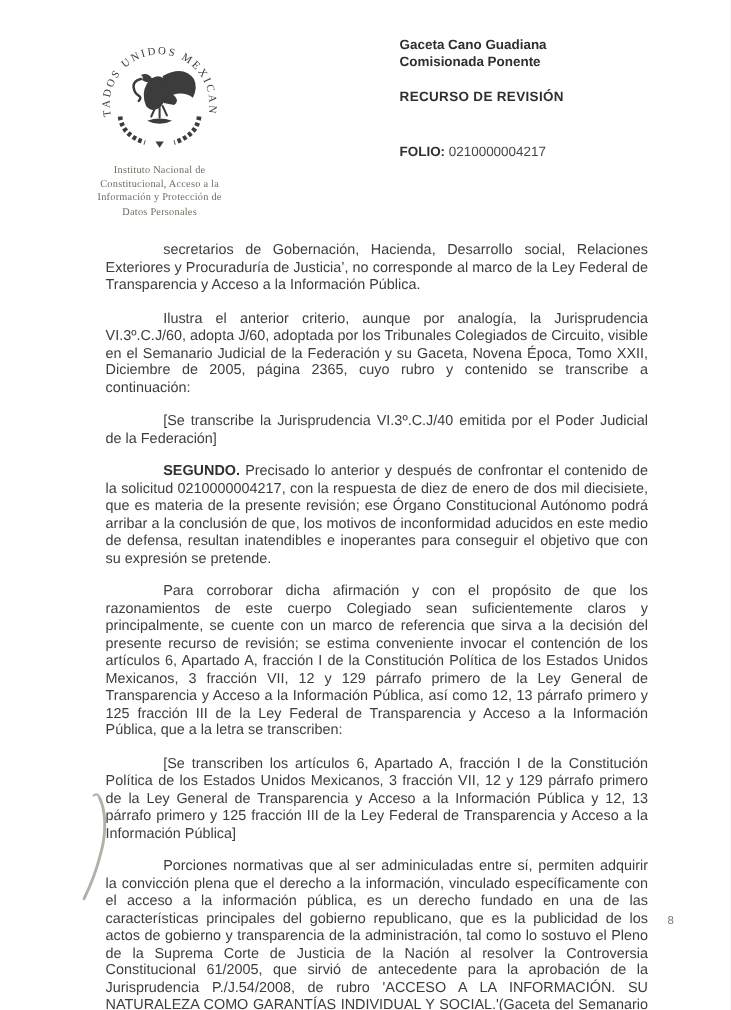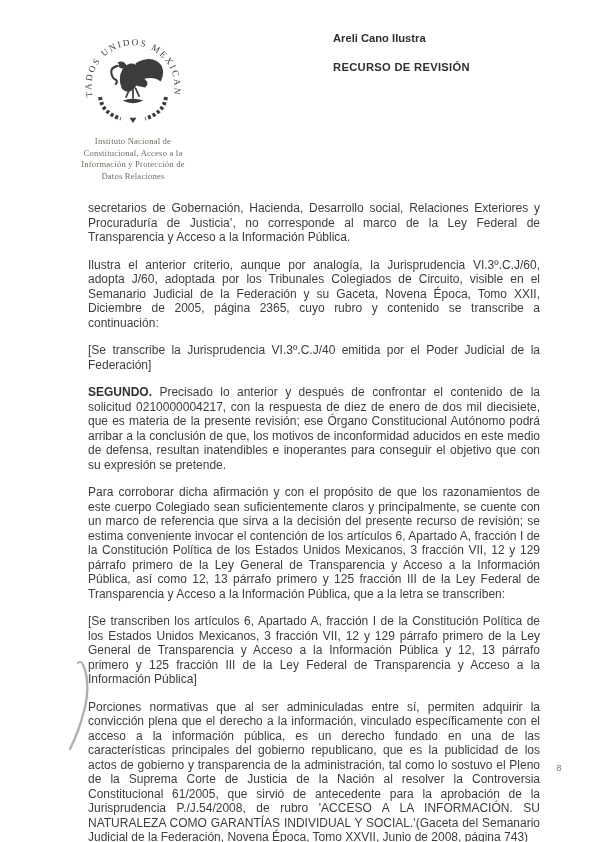--- a/index.html
+++ b/index.html
@@ -52,21 +52,21 @@
     position: absolute;
     left: 88px;
     top: 201px;
     width: 452px;
     color: #3d3d3d;
     font-size: 12px;
     line-height: 14.5px;
     text-align: justify;
   }
   .body-text p { margin: 0 0 13px 0; }
-  .body-text p strong { color: #303030; }
+  .body-text p strong { color: #303030; margin-left: 48px; }
 
   
   .pen-mark {
     position: absolute;
     left: 63px;
     top: 657px;
   }
 
   
   .page-number {
@@ -108,29 +108,31 @@
 
       <path d="M22 82 Q24 100 46 107" fill="none" stroke="#3c3c3c" stroke-width="4.5" stroke-dasharray="3.5 2.5"></path>
       <path d="M98 82 Q96 100 74 107" fill="none" stroke="#3c3c3c" stroke-width="4.5" stroke-dasharray="3.5 2.5"></path>
 
       <path d="M56 106 L64 106 L60 112 Z" fill="#3c3c3c"></path>
     </svg>
     <div class="institute-name">
       <div>Instituto Nacional de</div>
       <div>Constitucional, Acceso a la</div>
       <div>Información y Protección de</div>
-      <div>Datos Relaciones</div>
+      <div>Datos Personales</div>
     </div>
   </div>
 
   <div class="header-block">
     <div class="hdr-group">
-      <div class="hdr-bold">Areli Cano Ilustra</div>
+      <div class="hdr-bold">Gaceta Cano Guadiana</div>
+      <div class="hdr-bold">Comisionada Ponente</div>
     </div>
     <div class="hdr-title">RECURSO DE REVISIÓN</div>
+    <div class="hdr-group"><span class="hdr-bold">FOLIO:</span><span class="hdr-value"> 0210000004217</span></div>
   </div>
 
   <div class="body-text">
     <p><strong></strong><span>secretarios de Gobernación, Hacienda, Desarrollo social, Relaciones Exteriores y Procuraduría de Justicia’, no corresponde al marco de la Ley Federal de Transparencia y Acceso a la Información Pública.</span></p>
     <p><strong></strong><span>Ilustra el anterior criterio, aunque por analogía, la Jurisprudencia VI.3º.C.J/60, adopta J/60, adoptada por los Tribunales Colegiados de Circuito, visible en el Semanario Judicial de la Federación y su Gaceta, Novena Época, Tomo XXII, Diciembre de 2005, página 2365, cuyo rubro y contenido se transcribe a continuación:</span></p>
     <p><strong></strong><span>[Se transcribe la Jurisprudencia VI.3º.C.J/40 emitida por el Poder Judicial de la Federación]</span></p>
     <p><strong>SEGUNDO.</strong><span> Precisado lo anterior y después de confrontar el contenido de la solicitud 0210000004217, con la respuesta de diez de enero de dos mil diecisiete, que es materia de la presente revisión; ese Órgano Constitucional Autónomo podrá arribar a la conclusión de que, los motivos de inconformidad aducidos en este medio de defensa, resultan inatendibles e inoperantes para conseguir el objetivo que con su expresión se pretende.</span></p>
     <p><strong></strong><span>Para corroborar dicha afirmación y con el propósito de que los razonamientos de este cuerpo Colegiado sean suficientemente claros y principalmente, se cuente con un marco de referencia que sirva a la decisión del presente recurso de revisión; se estima conveniente invocar el contención de los artículos 6, Apartado A, fracción I de la Constitución Política de los Estados Unidos Mexicanos, 3 fracción VII, 12 y 129 párrafo primero de la Ley General de Transparencia y Acceso a la Información Pública, así como 12, 13 párrafo primero y 125 fracción III de la Ley Federal de Transparencia y Acceso a la Información Pública, que a la letra se transcriben:</span></p>
     <p><strong></strong><span>[Se transcriben los artículos 6, Apartado A, fracción I de la Constitución Política de los Estados Unidos Mexicanos, 3 fracción VII, 12 y 129 párrafo primero de la Ley General de Transparencia y Acceso a la Información Pública y 12, 13 párrafo primero y 125 fracción III de la Ley Federal de Transparencia y Acceso a la Información Pública]</span></p>
     <p><strong></strong><span>Porciones normativas que al ser adminiculadas entre sí, permiten adquirir la convicción plena que el derecho a la información, vinculado específicamente con el acceso a la información pública, es un derecho fundado en una de las características principales del gobierno republicano, que es la publicidad de los actos de gobierno y transparencia de la administración, tal como lo sostuvo el Pleno de la Suprema Corte de Justicia de la Nación al resolver la Controversia Constitucional 61/2005, que sirvió de antecedente para la aprobación de la Jurisprudencia P./J.54/2008, de rubro 'ACCESO A LA INFORMACIÓN. SU NATURALEZA COMO GARANTÍAS INDIVIDUAL Y SOCIAL.'(Gaceta del Semanario Judicial de la Federación, Novena Época, Tomo XXVII, Junio de 2008, página 743)</span></p>

